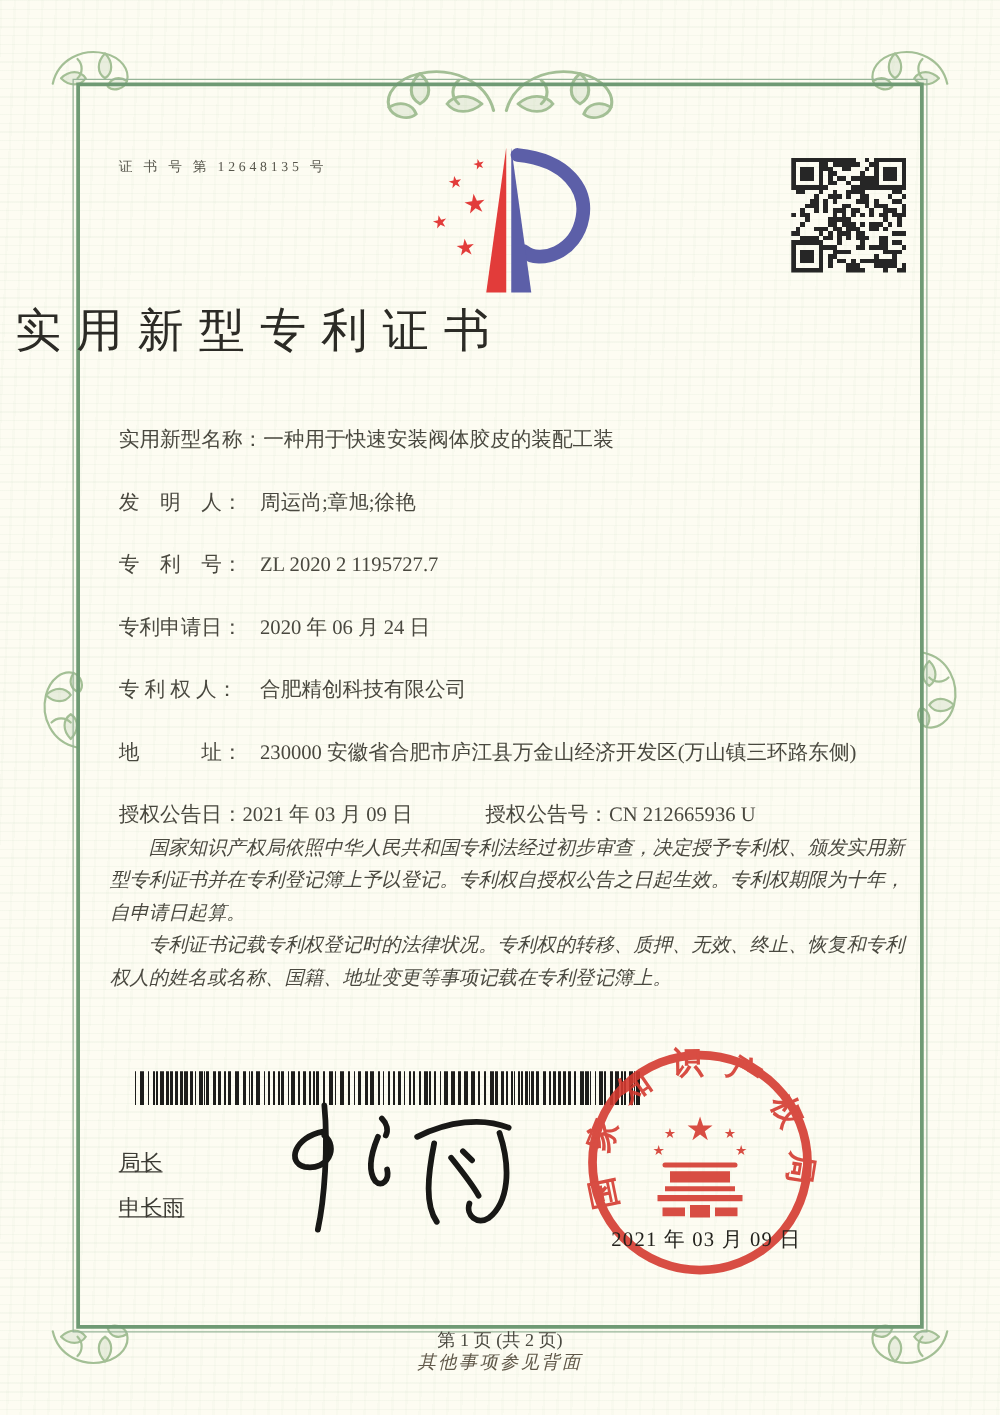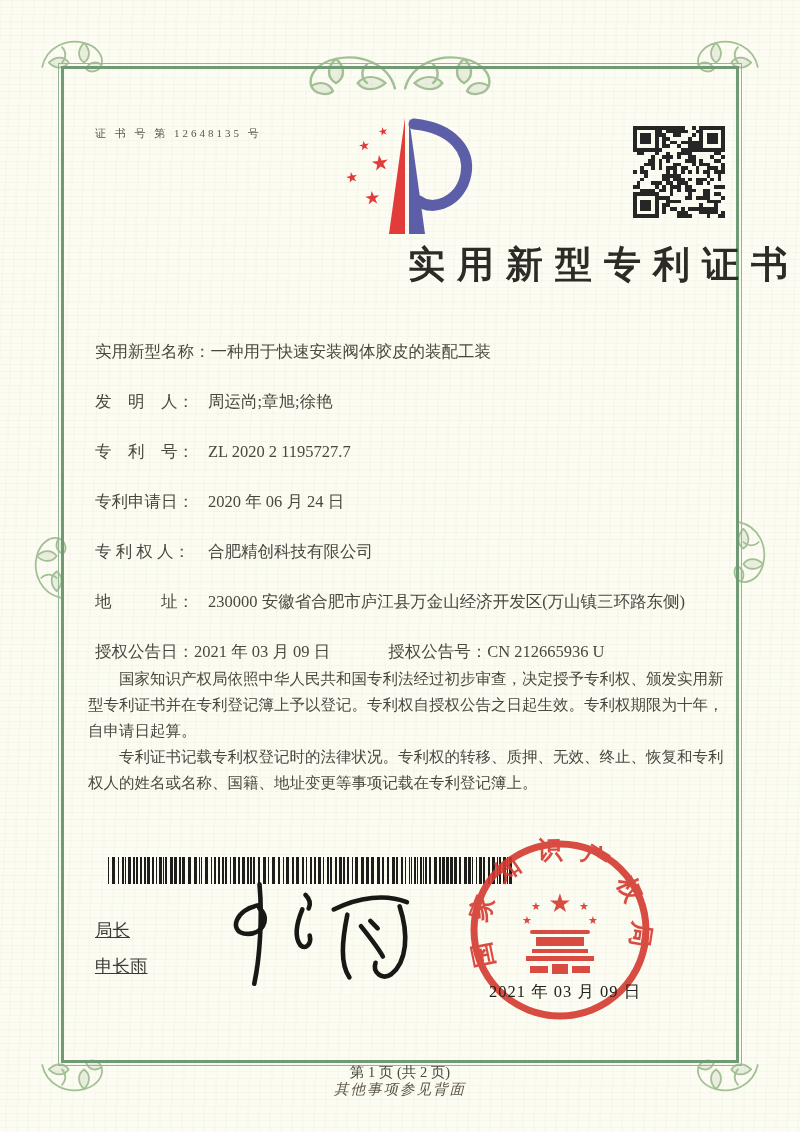--- a/index.html
+++ b/index.html
@@ -15,31 +15,31 @@
       repeating-linear-gradient(92deg, rgba(170,200,165,0.05) 0 2px, transparent 2px 11px),
       #fdfcf2;
   }
   .frame{position:absolute;left:61px;top:66px;right:61px;bottom:69px;
     border:3px solid #6f9a74;outline:1px solid #96b497;outline-offset:2px;
     pointer-events:none;}
   .ornaments{position:absolute;inset:0;pointer-events:none;}
   .cert-no{position:absolute;left:95px;top:126px;font-size:11px;letter-spacing:3px;color:#57564c;}
   .logo{position:absolute;left:330px;top:112px;width:152px;height:128px;}
   .qr{position:absolute;left:633px;top:126px;width:92px;height:92px;}
-  .title{position:absolute;left:0;right:0;top:240px;margin:0;text-align:right;
-    font-size:37px;font-weight:bold;color:#2c2b26;letter-spacing:12px;text-indent:12px;}
+  .title{position:absolute;left:0;right:0;top:240px;margin:0;text-align:left;
+    font-size:37px;font-weight:normal;color:#2c2b26;letter-spacing:12px;text-indent:12px;}
   .fields{position:absolute;left:95px;right:80px;top:340px;display:flex;flex-direction:column;gap:27px;
     font-size:16.5px;line-height:23px;color:#49483f;}
   .frow{display:flex;align-items:center;}
   .flabel{flex:0 0 113px;white-space:nowrap;}
   .fvalue{flex:1;font-family:Liberation Serif, serif;}
   .grant{display:flex;gap:58px;}
   .grant span{white-space:nowrap;}
   .paras{position:absolute;left:88px;right:70px;top:666px;font-size:15.5px;line-height:26px;
-    color:#4a4940;}
+    color:#4a4940;font-style:italic;}
   .paras p{margin:0;text-indent:2em;}
   .barcode{position:absolute;left:108px;top:857px;width:404px;height:27px;}
   .officer{position:absolute;left:95px;top:912px;font-size:17.5px;color:#3c3b34;line-height:36px;text-decoration:underline;}
   .signature{position:absolute;left:212px;top:876px;width:210px;height:115px;}
   .seal{position:absolute;left:464px;top:834px;width:192px;height:192px;}
   .seal-date{position:absolute;left:489px;top:981px;font-size:16.5px;letter-spacing:1px;color:#23221d;}
   .page-no{position:absolute;left:0;right:0;top:1034px;text-align:center;font-size:14.5px;color:#4a4940;margin-top:29px;}
   .back-note{position:absolute;left:0;right:0;top:1080px;text-align:center;font-size:14.5px;
     font-style:italic;color:#5f5748;letter-spacing:2px;}
 </style>

